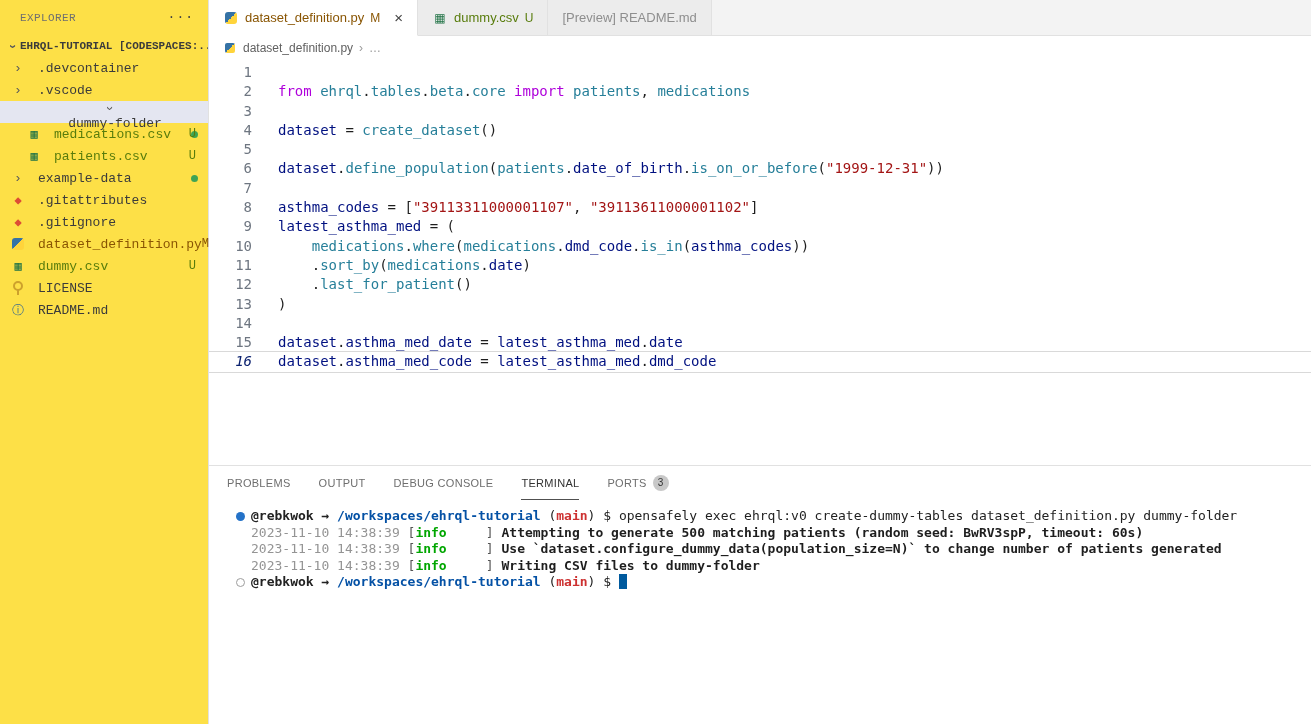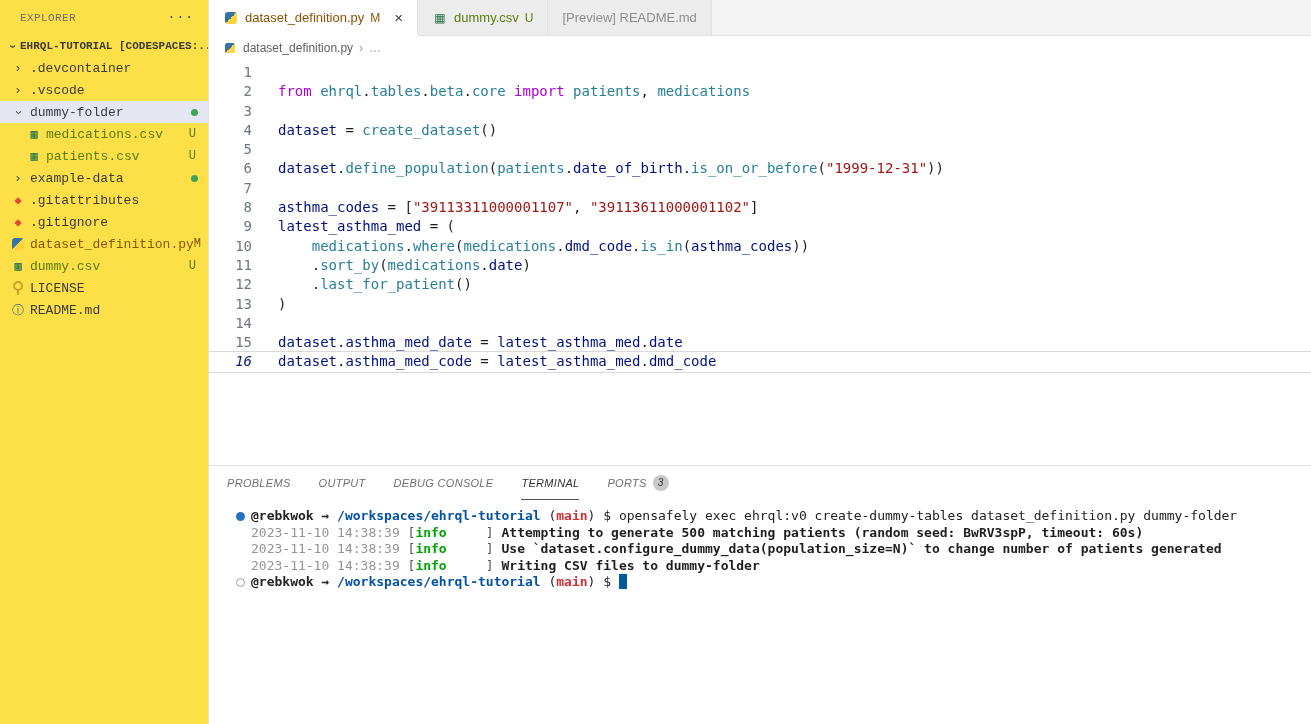--- a/index.html
+++ b/index.html
@@ -12,22 +12,22 @@
            background:#fde047;border-right:1px solid #e1e1e1;font-size:13px;font-family:Liberation Mono, monospace;}
   .sb-header{display:flex;justify-content:space-between;align-items:center;
              height:35px;padding:0 14px 0 20px;font-size:11px;color:#6f6f6f;letter-spacing:.4px;}
   .sb-more{font-size:13px;color:#424242;letter-spacing:1px;cursor:pointer;}
   .sb-section{display:flex;align-items:center;height:22px;font-weight:bold;
               font-size:11px;color:#3b3b3b;padding-left:4px;white-space:nowrap;overflow:hidden;}
   .chev{display:inline-block;width:16px;text-align:center;color:#5a5a5a;
         font-size:13px;flex:none;transform:none;}
   .chev.down{transform:rotate(90deg);}
   .row{display:flex;align-items:center;height:22px;cursor:pointer;}
-  .row.selected{background:#e4e6f1;}
-  .label{margin-left:4px;white-space:nowrap;text-align:center;}
+  .row.selected{background:#e4e6f1;flex-direction:column;}
+  .label{margin-left:12px;white-space:nowrap;text-align:center;}
   .label.u{color:#587c0c;}
   .label.m{color:#895503;}
   .git-badge{margin-left:auto;margin-right:12px;font-size:12px;}
   .git-badge.U{color:#587c0c;}
   .git-badge.M{color:#895503;}
   .dot{margin-left:auto;margin-right:10px;width:7px;height:7px;border-radius:50%;
        background:#3fa455;flex:none;}
   .slot-ic{display:inline-flex;width:16px;height:16px;align-items:center;
            justify-content:center;font-size:12px;flex:none;position:relative;}
   .python-icon::before{content:"";width:12px;height:12px;border-radius:3px;
@@ -71,21 +71,21 @@
   .tk-k{color:#af00db;}
   .tk-m{color:#267f99;}
   .tk-v{color:#001080;}
   .tk-s{color:#a31515;}
   .tk-p{color:#1e1e1e;}
 
   
   .panel{position:absolute;left:0;right:0;bottom:0;height:258px;border-top:1px solid #e1e1e1;
          background:#fff;}
   .panel-tabs{display:flex;align-items:stretch;height:34px;padding-left:18px;gap:28px;
-              font-size:11px;color:#6e6e6e;letter-spacing:.3px;font-style:italic;}
+              font-size:11px;color:#6e6e6e;letter-spacing:.3px;}
   .ptab{display:flex;align-items:center;cursor:pointer;border-bottom:1px solid transparent;}
   .ptab.active{color:#333;border-bottom:1px solid #505050;}
   .pbadge{margin-left:6px;background:#c8c8c8;color:#333;border-radius:50%;width:16px;height:16px;
           display:inline-flex;align-items:center;justify-content:center;font-size:10px;}
 
   .term{font-family:"DejaVu Sans Mono","Liberation Mono",monospace;font-size:13px;
         line-height:16.5px;padding:8px 8px 0 42px;color:#333;cursor:text;}
   .t-line{position:relative;white-space:pre;}
   .deco{position:absolute;left:-15px;top:4px;border-radius:50%;}
   .deco.filled{width:9px;height:9px;background:#2472c8;}

